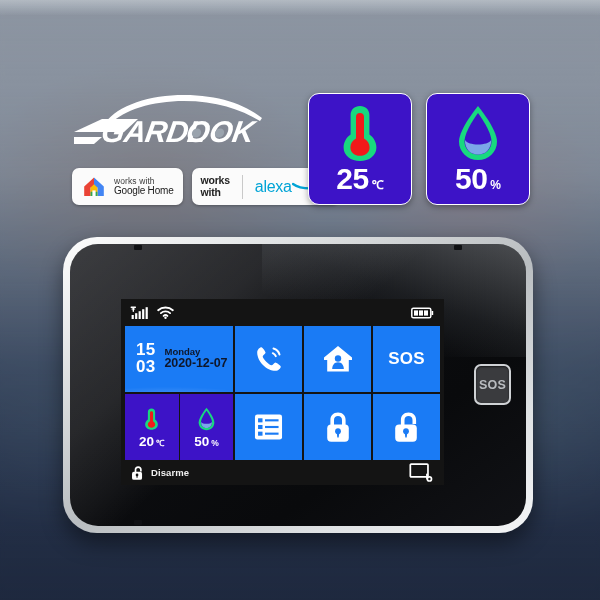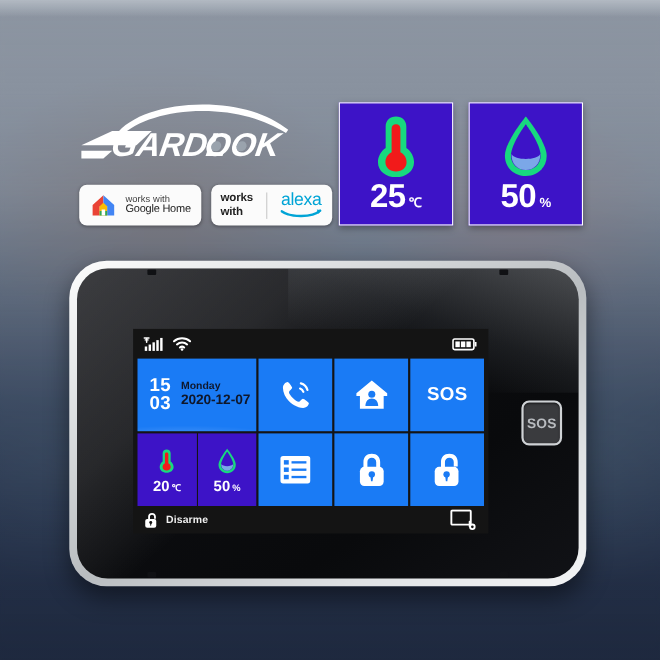--- a/index.html
+++ b/index.html
@@ -44,26 +44,26 @@
     padding:5px 9px;
   }
   #badge-google { gap:7px; height:37px; }
   .gh-text { display:flex; flex-direction:column; justify-content:center; line-height:1.02; }
   .gh-small { font-size:8.5px; color:#3c3c3c; letter-spacing:.1px; }
   .gh-big { font-size:10px; color:#202020; font-weight:400; letter-spacing:-.2px; margin-top:1px; }
   #badge-alexa { gap:12px; height:37px; }
   .al-works { font-size:10.5px; color:#222; font-weight:700; line-height:1.05; letter-spacing:-.2px; }
   .al-divider { width:1px; height:24px; background:#c9c9c9; }
   .al-name { font-size:16px; color:#00a4d6; font-weight:400; letter-spacing:-.3px; line-height:1; }
-  .al-wrap { display:flex; flex-direction:column; align-items:center; }
+  .al-wrap { display:flex; flex-direction:row; align-items:center; }
 
   
   #cards { position:absolute; left:308px; top:93px; display:flex; gap:14px; }
   .pcard {
-    width:104px; height:112px; border-radius:0;
+    width:104px; height:112px; border-radius:11px;
     background:#3d13c7;
     border:1.6px solid #ffffff;
     box-shadow:0 2px 6px rgba(0,0,0,.35);
     display:flex; flex-direction:column; align-items:center; justify-content:flex-start;
     padding-top:8px; position:relative;
   }
   .pcard-icon { height:62px; display:flex; align-items:center; justify-content:center; }
   .pcard-val { display:flex; align-items:baseline; justify-content:center; color:#fff; }
   .pcard-num { font-size:30px; font-weight:700; letter-spacing:-.5px; line-height:1; }
   .pcard-unit { font-size:12px; font-weight:700; margin-left:3px; }

